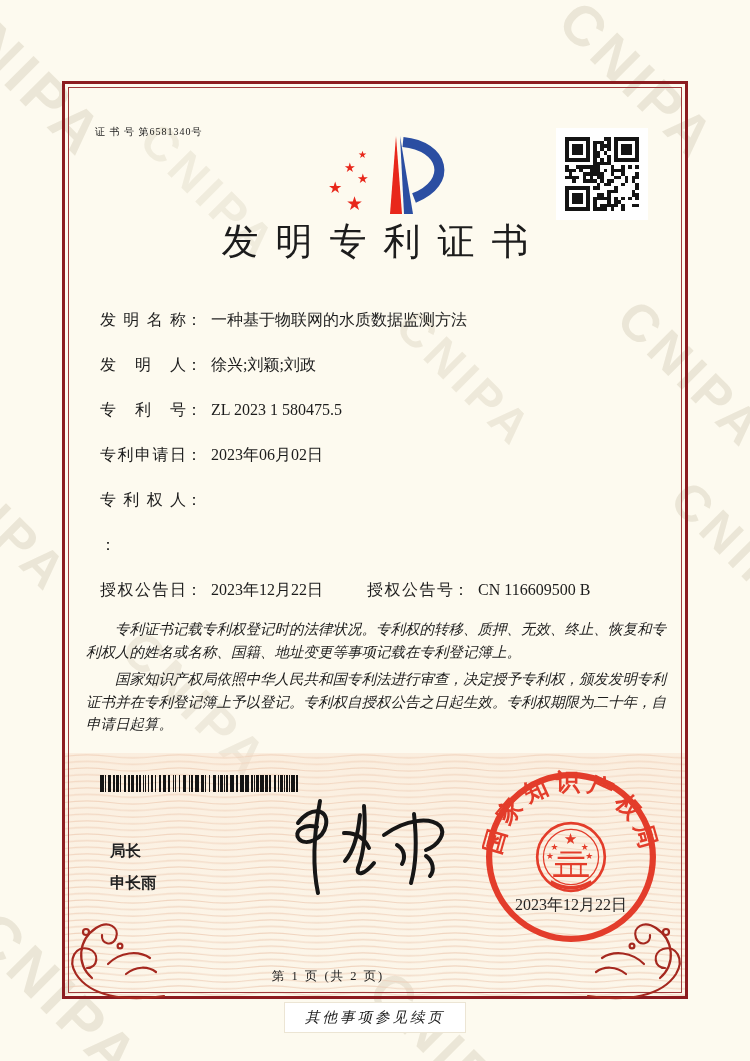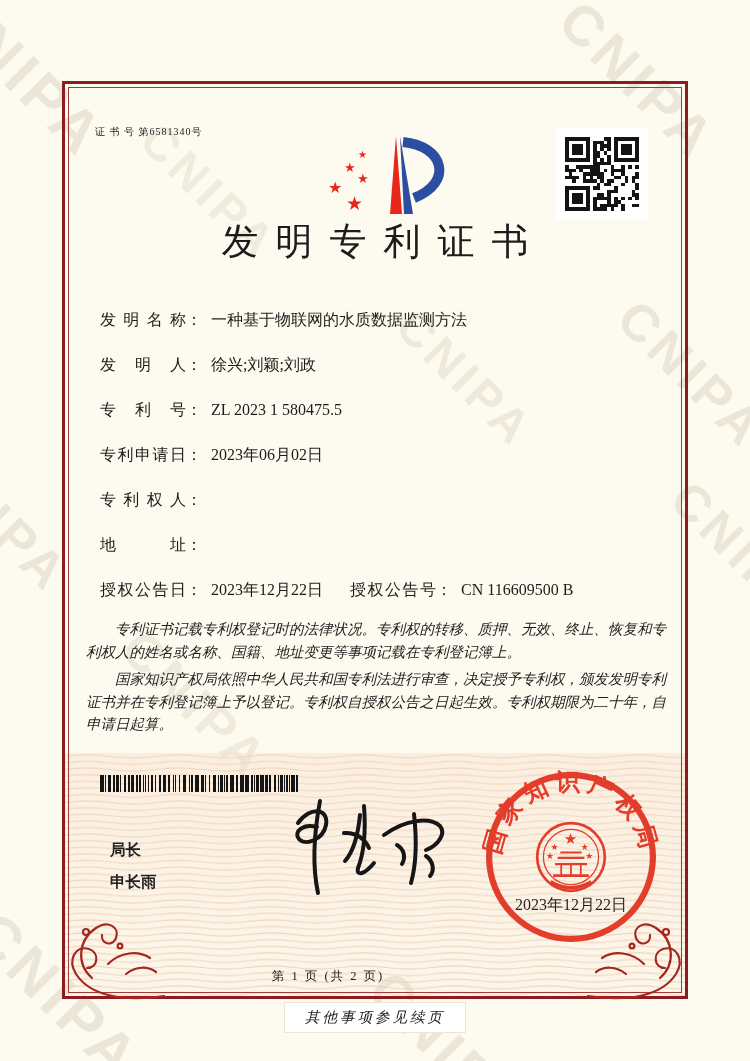--- a/index.html
+++ b/index.html
@@ -20,33 +20,33 @@
       z-index:2;display:flex;align-items:center;justify-content:center;}
   .title{position:absolute;left:0;top:217px;width:750px;text-align:center;font-size:37px;
          font-weight:500;letter-spacing:17px;padding-left:17px;box-sizing:border-box;z-index:2;}
   
   .fields{position:absolute;left:100px;top:309px;width:560px;z-index:2;font-size:16px;}
   .row{display:flex;margin-bottom:24px;line-height:21px;}
   .lbl{display:inline-block;width:86px;text-align:justify;text-align-last:justify;flex:0 0 86px;}
   .colon{flex:0 0 auto;margin-right:9px;}
   .val{flex:0 1 auto;max-width:452px;}
   .grant-row{display:flex;margin-bottom:0;}
-  .pair2{display:flex;margin-left:27px;font-family:Liberation Serif, serif;}
+  .pair2{display:flex;margin-left:44px;font-family:Liberation Serif, serif;}
   
   .paras{position:absolute;left:86px;top:618px;width:580px;z-index:2;font-size:14.5px;
          line-height:22.5px;text-align:justify;font-style:italic;}
   .paras p{margin:0 0 5px 0;text-indent:2em;}
   
   .waves{position:absolute;left:64px;top:753px;width:622px;height:244px;z-index:1;}
   .wave-tint{position:absolute;left:64px;top:753px;width:622px;height:244px;z-index:1;
              background:linear-gradient(180deg,rgba(247,219,197,0.38),rgba(247,219,197,0.10));}
   .barcode{position:absolute;left:100px;top:775px;width:232px;height:17px;z-index:2;
            display:flex;align-items:stretch;}
   .barcode div{height:100%;}
-  .signer{position:absolute;left:110px;top:835px;z-index:2;font-family:Liberation Mono, monospace;
+  .signer{position:absolute;left:110px;top:835px;z-index:2;font-family:Liberation Serif, serif;
           font-size:15.5px;font-weight:600;line-height:32px;color:#222;}
   .sig{position:absolute;left:268px;top:793px;z-index:3;}
   .seal{position:absolute;left:482px;top:768px;z-index:3;}
   .flourish{position:absolute;z-index:2;}
   .fl-left{left:56px;top:912px;}
   .fl-right{left:584px;top:912px;transform:scaleX(-1);}
   .page-num{position:absolute;left:0;top:968px;width:656px;text-align:center;font-size:12.5px;
             letter-spacing:2px;z-index:2;}
   .footer-note{position:absolute;left:50%;transform:translateX(-50%);top:1002px;z-index:4;
                background:#ffffff;border:1px solid #ece5d4;padding:5px 20px;font-size:14.5px;
@@ -352,21 +352,20 @@
     <div class="row">
       <span class="lbl">专利申请日</span>
         <span class="colon">：</span>
       <span class="val">2023年06月02日</span>
     </div>
     <div class="row">
       <span class="lbl">专利权人</span>
         <span class="colon">：</span>
     </div>
     <div class="row">
-      <span class="lbl">地址</span>
         <span class="colon">：</span>
     </div>
     <div class="row grant-row">
       <span class="lbl">授权公告日</span>
         <span class="colon">：</span>
       <span class="val">2023年12月22日</span>
       <span class="pair2">
         <span class="lbl">授权公告号</span>
           <span class="colon">：</span>
         <span class="val">CN 116609500 B</span>

